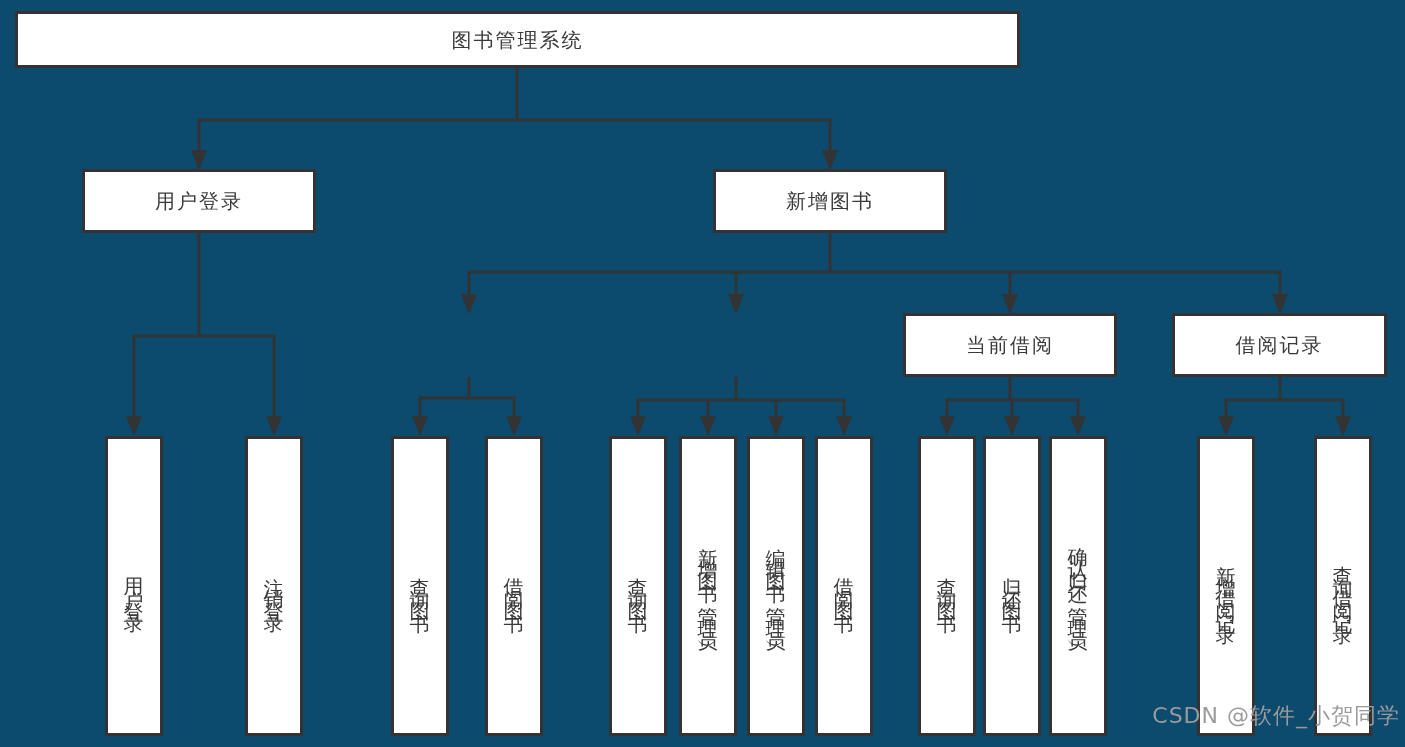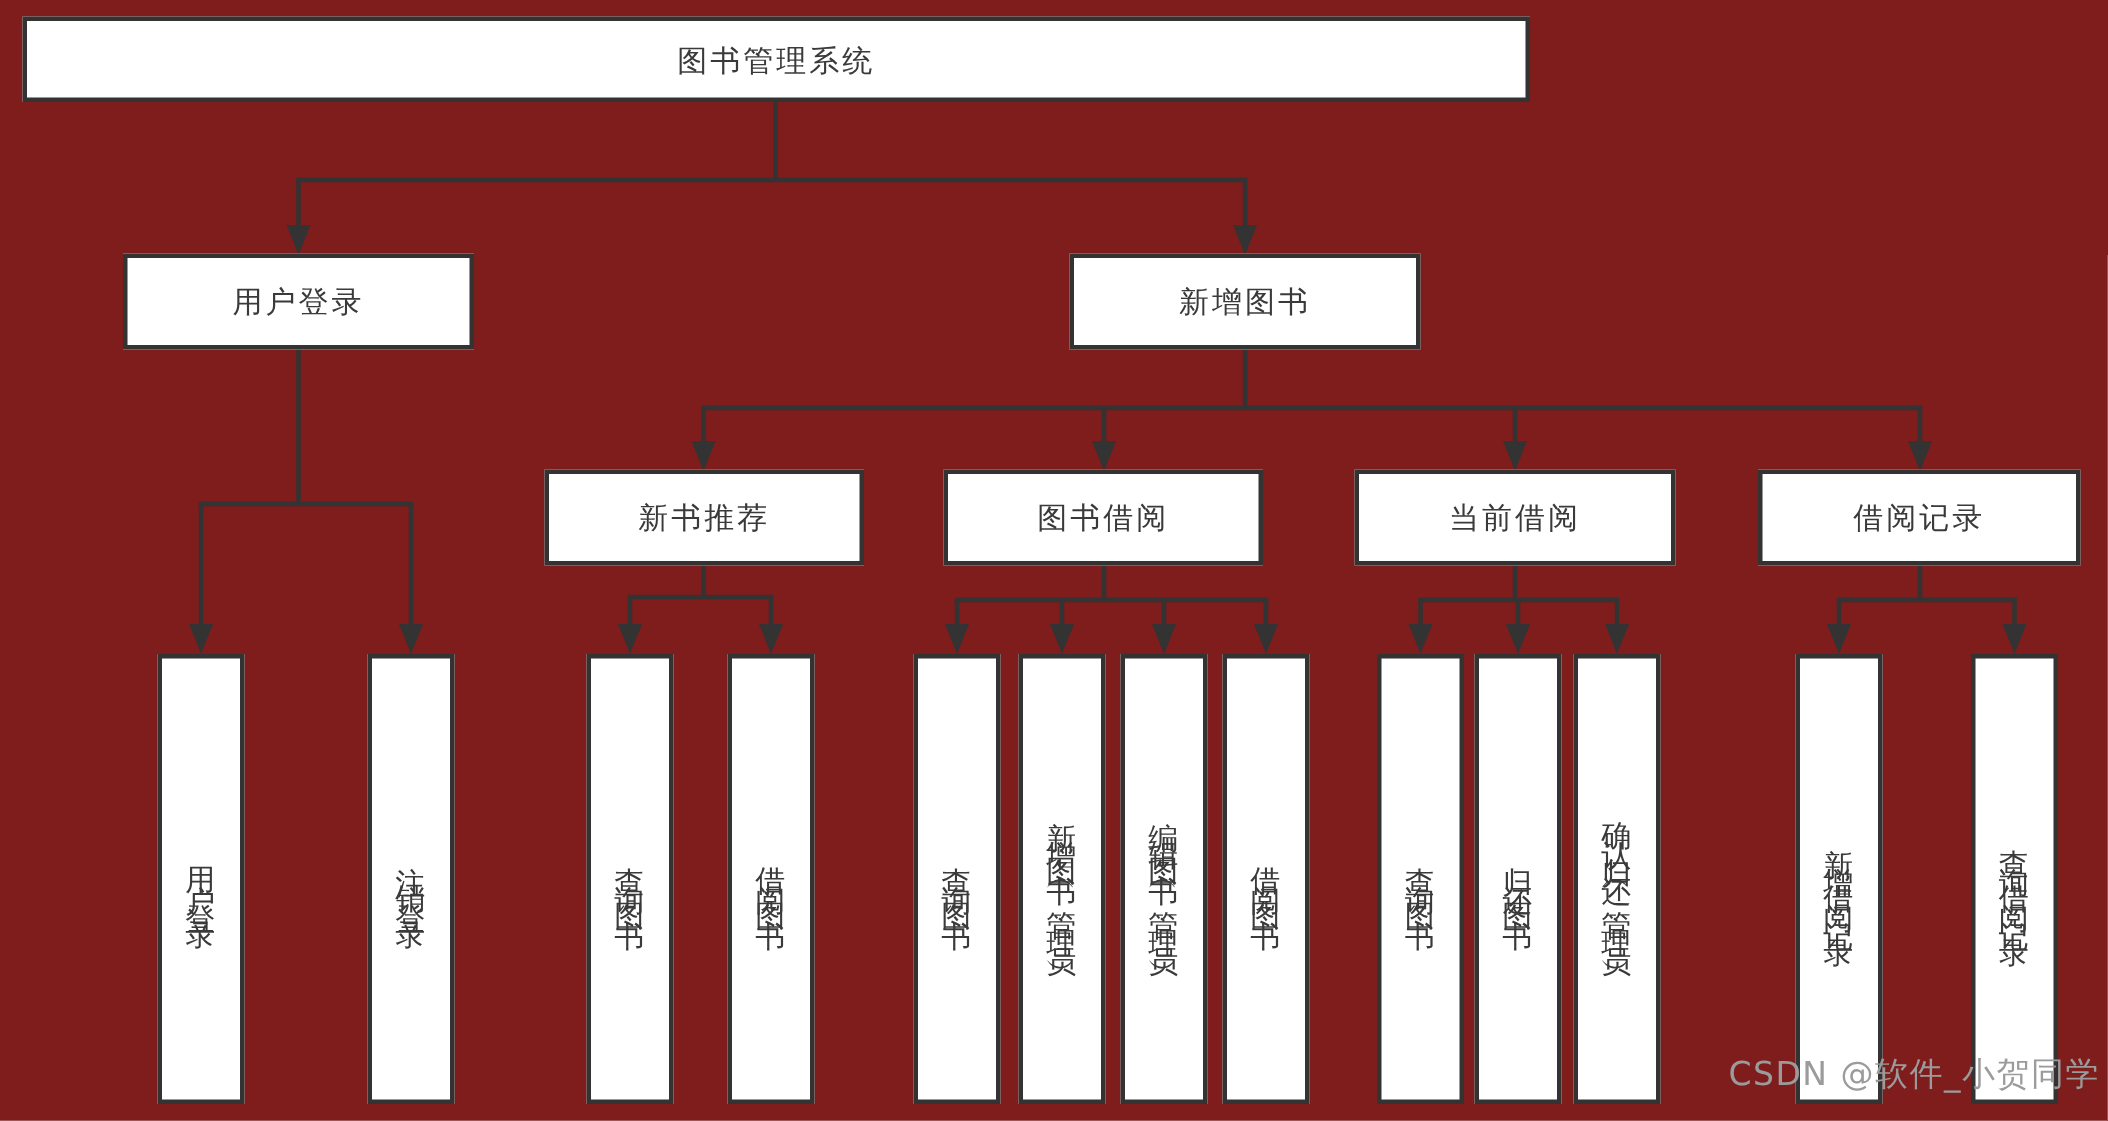--- a/index.html
+++ b/index.html
@@ -4,21 +4,21 @@
 <style>
   html, body { margin: 0; padding: 0; }
   body {
     background: #ffffff;
     font-family: "DejaVu Sans", "Liberation Sans", sans-serif;
   }
   .canvas {
     position: relative;
     width: 1405px;
     height: 747px;
-    background: #7f1d1d;
+    background: #0c4a6e;
     overflow: hidden;
   }
   #connector-layer {
     position: absolute;
     left: 0; top: 0;
     width: 1405px; height: 747px;
     z-index: 1;
   }
   .node {
     position: absolute;
@@ -110,22 +110,20 @@
       <polygon points="1218,416 1234,416 1226,436" fill="#333333"></polygon>
       <line x1="1343" y1="400" x2="1343" y2="420" stroke="#333333" stroke-width="3"></line>
       <polygon points="1335,416 1351,416 1343,436" fill="#333333"></polygon>
     </svg>
 
   <div class="node hbox" style="left: 15px; top: 11px; width: 1005px; height: 57px; border-color: rgb(51, 51, 51); background: rgb(255, 255, 255); color: rgb(58, 58, 58);">图书管理系统</div>
 
   <div class="node hbox" style="left: 82px; top: 169px; width: 234px; height: 64px; border-color: rgb(51, 51, 51); background: rgb(255, 255, 255); color: rgb(58, 58, 58);">用户登录</div>
   <div class="node hbox" style="left: 713px; top: 169px; width: 234px; height: 64px; border-color: rgb(51, 51, 51); background: rgb(255, 255, 255); color: rgb(58, 58, 58);">新增图书</div>
 
-  <div class="node hbox" style="left: 363px; top: 313px; width: 213px; height: 64px; border-color: rgb(51, 51, 51); background: rgb(255, 255, 255); color: rgb(58, 58, 58);">新书推荐</div>
-  <div class="node hbox" style="left: 629px; top: 313px; width: 213px; height: 64px; border-color: rgb(51, 51, 51); background: rgb(255, 255, 255); color: rgb(58, 58, 58);">图书借阅</div>
   <div class="node hbox" style="left: 903px; top: 313px; width: 214px; height: 64px; border-color: rgb(51, 51, 51); background: rgb(255, 255, 255); color: rgb(58, 58, 58);">当前借阅</div>
   <div class="node hbox" style="left: 1172px; top: 313px; width: 215px; height: 64px; border-color: rgb(51, 51, 51); background: rgb(255, 255, 255); color: rgb(58, 58, 58);">借阅记录</div>
 
   <div class="node vbox" style="left: 105px; top: 436px; width: 58px; height: 300px; border-color: rgb(51, 51, 51); background: rgb(255, 255, 255); color: rgb(58, 58, 58);">用户登录</div>
   <div class="node vbox" style="left: 245px; top: 436px; width: 58px; height: 300px; border-color: rgb(51, 51, 51); background: rgb(255, 255, 255); color: rgb(58, 58, 58);">注销登录</div>
 
   <div class="node vbox" style="left: 391px; top: 436px; width: 58px; height: 300px; border-color: rgb(51, 51, 51); background: rgb(255, 255, 255); color: rgb(58, 58, 58);">查询图书</div>
   <div class="node vbox" style="left: 485px; top: 436px; width: 58px; height: 300px; border-color: rgb(51, 51, 51); background: rgb(255, 255, 255); color: rgb(58, 58, 58);">借阅图书</div>
 
   <div class="node vbox" style="left: 609px; top: 436px; width: 58px; height: 300px; border-color: rgb(51, 51, 51); background: rgb(255, 255, 255); color: rgb(58, 58, 58);">查询图书</div>

